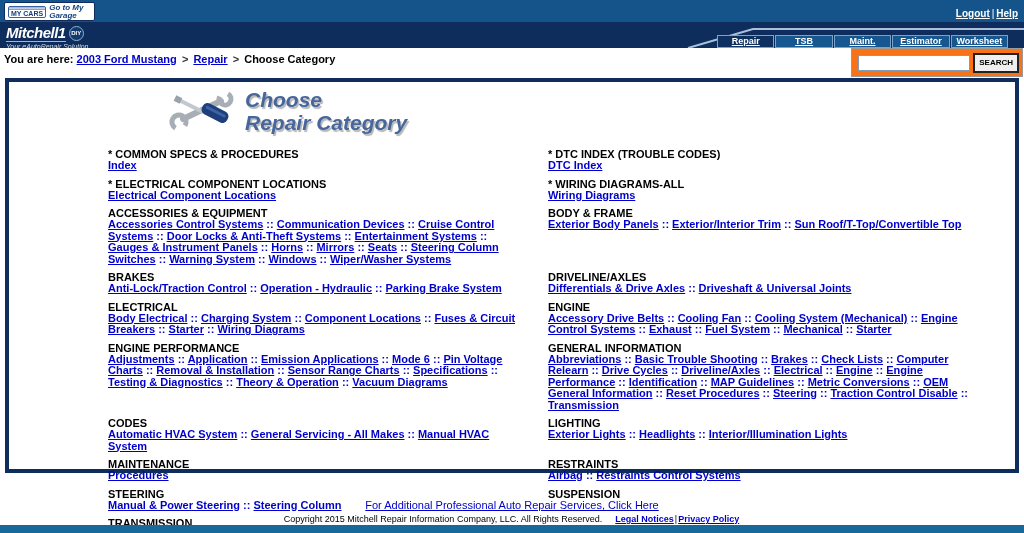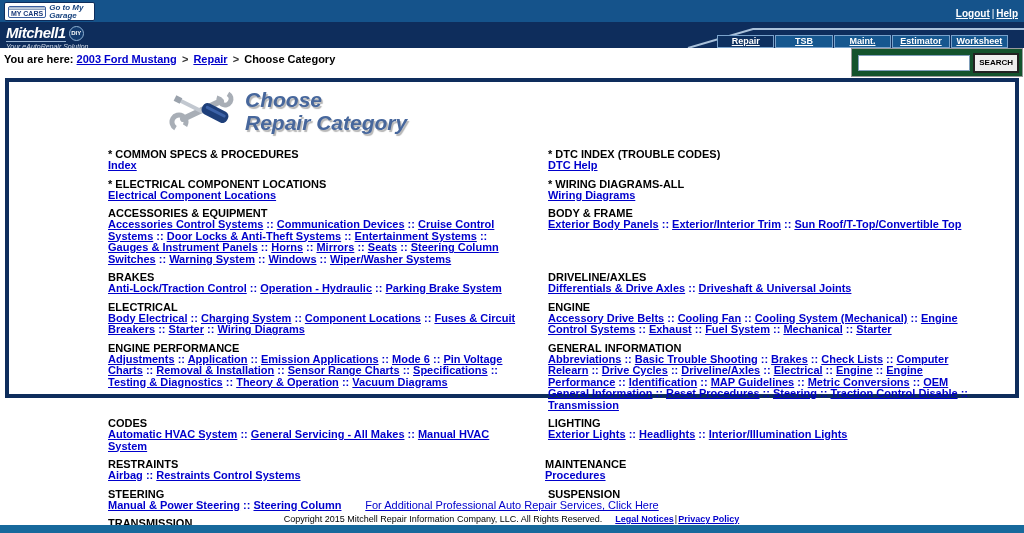--- a/index.html
+++ b/index.html
@@ -35,29 +35,29 @@
   .tab { flex:1; background:#16578f; border:1px solid #7aa3cc; color:#fff; font-size:9px;
     font-weight:bold; text-decoration:underline; text-align:center; line-height:11px;
     margin-left:1px; cursor:pointer; }
   .tab.active { background:#0d3060; }
 
   
   .crumbrow { position:absolute; top:48px; left:0; right:0; height:30px; background:#fff; }
   .breadcrumb { position:absolute; left:4px; top:5px; font-size:11px; font-weight:bold; color:#000; }
   .breadcrumb a { color:#0000cc; text-decoration:underline; cursor:pointer; }
   .crumb-sep { color:#333; margin:0 2px; }
-  .search-panel { position:absolute; right:1px; top:0; width:172px; height:29px; background:#14532d;
+  .search-panel { position:absolute; right:1px; top:0; width:172px; height:29px; background:#f97316;
     border:1px solid #9a9a9a; display:flex; align-items:center; justify-content:flex-end;
     gap:3px; padding-right:3px; }
   .search-input { width:112px; height:16px; border:1px solid #7f9db9; font-size:10px; padding:0 2px; }
   .search-btn { height:20px; font-size:8px; font-weight:bold; color:#000; background:#efefef;
     border:2px solid #222; padding:0 4px; cursor:pointer; font-family:"Liberation Sans", sans-serif; }
 
   
-  .panel { position:absolute; left:5px; right:5px; top:78px; height:320px; background:#fff;
+  .panel { position:absolute; left:5px; right:5px; top:78px; height:395px; background:#fff;
     border:4px solid #0e2d5c; }
   .title-block { position:absolute; left:160px; top:6px; display:flex; align-items:flex-start; gap:10px; }
   .page-title { font-size:21px; line-height:23px; font-weight:bold; font-style:italic;
     color:#47679c; text-shadow:1.5px 1.5px 1px #b6b6b6; }
 
   .cat-grid { position:absolute; left:99px; top:66px; width:877px; }
   .cat-row { display:flex; margin-bottom:6px; }
   .cat-cell { line-height:11px; }
   .cat-cell.left { width:440px; padding-right:18px; }
   .cat-cell.right { flex:1; }
@@ -147,21 +147,21 @@
       </div>
     </div>
     <div class="cat-grid">
         <div class="cat-row">
           <div class="cat-cell left">
             <div class="cat-header">* COMMON SPECS &amp; PROCEDURES</div>
             <div class="cat-links"><a class="cat-link">Index</a></div>
           </div>
           <div class="cat-cell right">
             <div class="cat-header">* DTC INDEX (TROUBLE CODES)</div>
-            <div class="cat-links"><a class="cat-link">DTC Help</a></div>
+            <div class="cat-links"><a class="cat-link">DTC Index</a></div>
           </div>
         </div>
         <div class="cat-row">
           <div class="cat-cell left">
             <div class="cat-header">* ELECTRICAL COMPONENT LOCATIONS</div>
             <div class="cat-links"><a class="cat-link">Electrical Component Locations</a></div>
           </div>
           <div class="cat-cell right">
             <div class="cat-header">* WIRING DIAGRAMS-ALL</div>
             <div class="cat-links"><a class="cat-link">Wiring Diagrams</a></div>
@@ -211,27 +211,27 @@
           <div class="cat-cell left">
             <div class="cat-header">CODES</div>
             <div class="cat-links"><a class="cat-link">Automatic HVAC System</a><span class="sep"> :: </span><a class="cat-link">General Servicing - All Makes</a><span class="sep"> :: </span><a class="cat-link">Manual HVAC System</a></div>
           </div>
           <div class="cat-cell right">
             <div class="cat-header">LIGHTING</div>
             <div class="cat-links"><a class="cat-link">Exterior Lights</a><span class="sep"> :: </span><a class="cat-link">Headlights</a><span class="sep"> :: </span><a class="cat-link">Interior/Illumination Lights</a></div>
           </div>
         </div>
         <div class="cat-row">
+          <div class="cat-cell left">
+            <div class="cat-header">MAINTENANCE</div>
+            <div class="cat-links"><a class="cat-link">Procedures</a></div>
+          </div>
           <div class="cat-cell right">
             <div class="cat-header">RESTRAINTS</div>
             <div class="cat-links"><a class="cat-link">Airbag</a><span class="sep"> :: </span><a class="cat-link">Restraints Control Systems</a></div>
-          </div>
-          <div class="cat-cell left">
-            <div class="cat-header">MAINTENANCE</div>
-            <div class="cat-links"><a class="cat-link">Procedures</a></div>
           </div>
         </div>
         <div class="cat-row">
           <div class="cat-cell left">
             <div class="cat-header">STEERING</div>
             <div class="cat-links"><a class="cat-link">Manual &amp; Power Steering</a><span class="sep"> :: </span><a class="cat-link">Steering Column</a></div>
           </div>
           <div class="cat-cell right">
             <div class="cat-header">SUSPENSION</div>
           </div>

